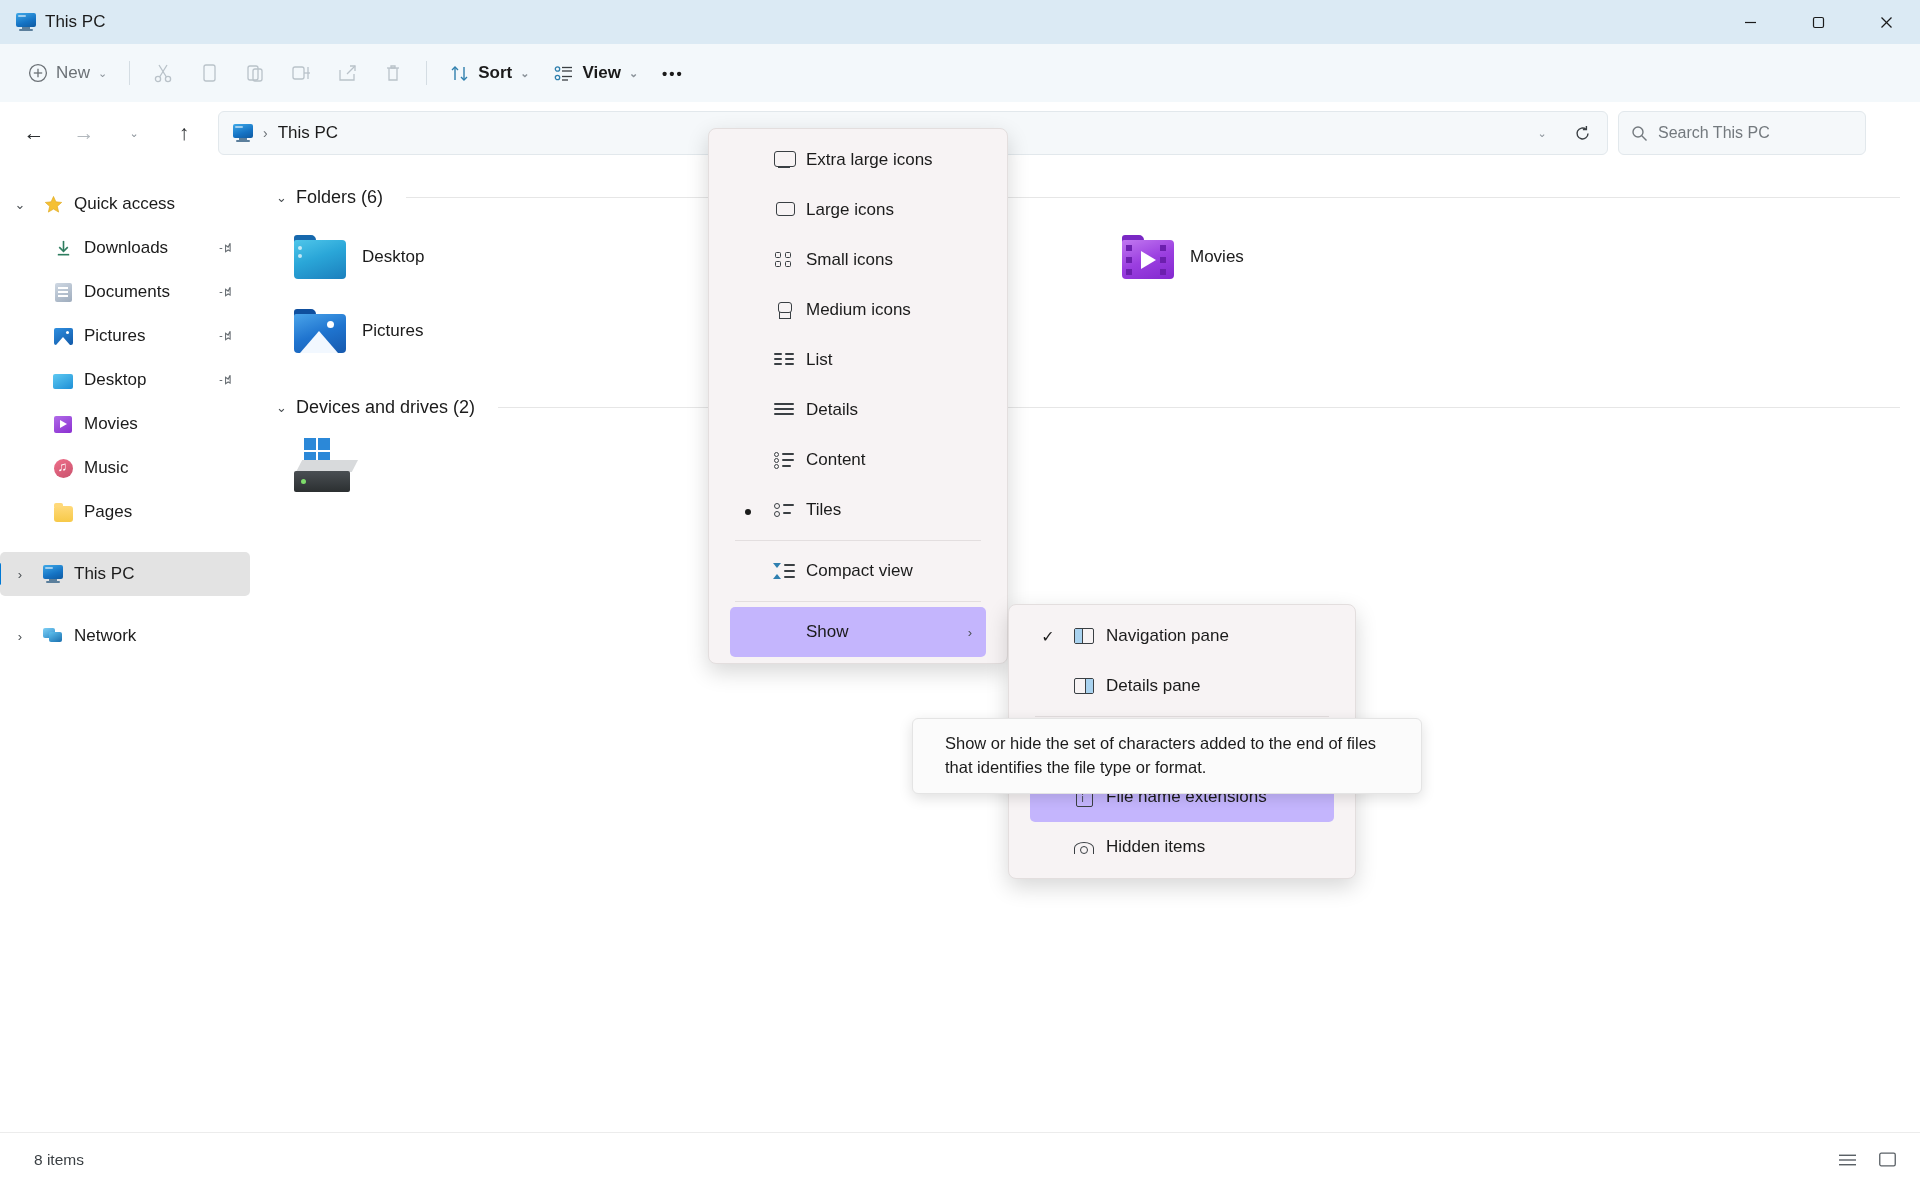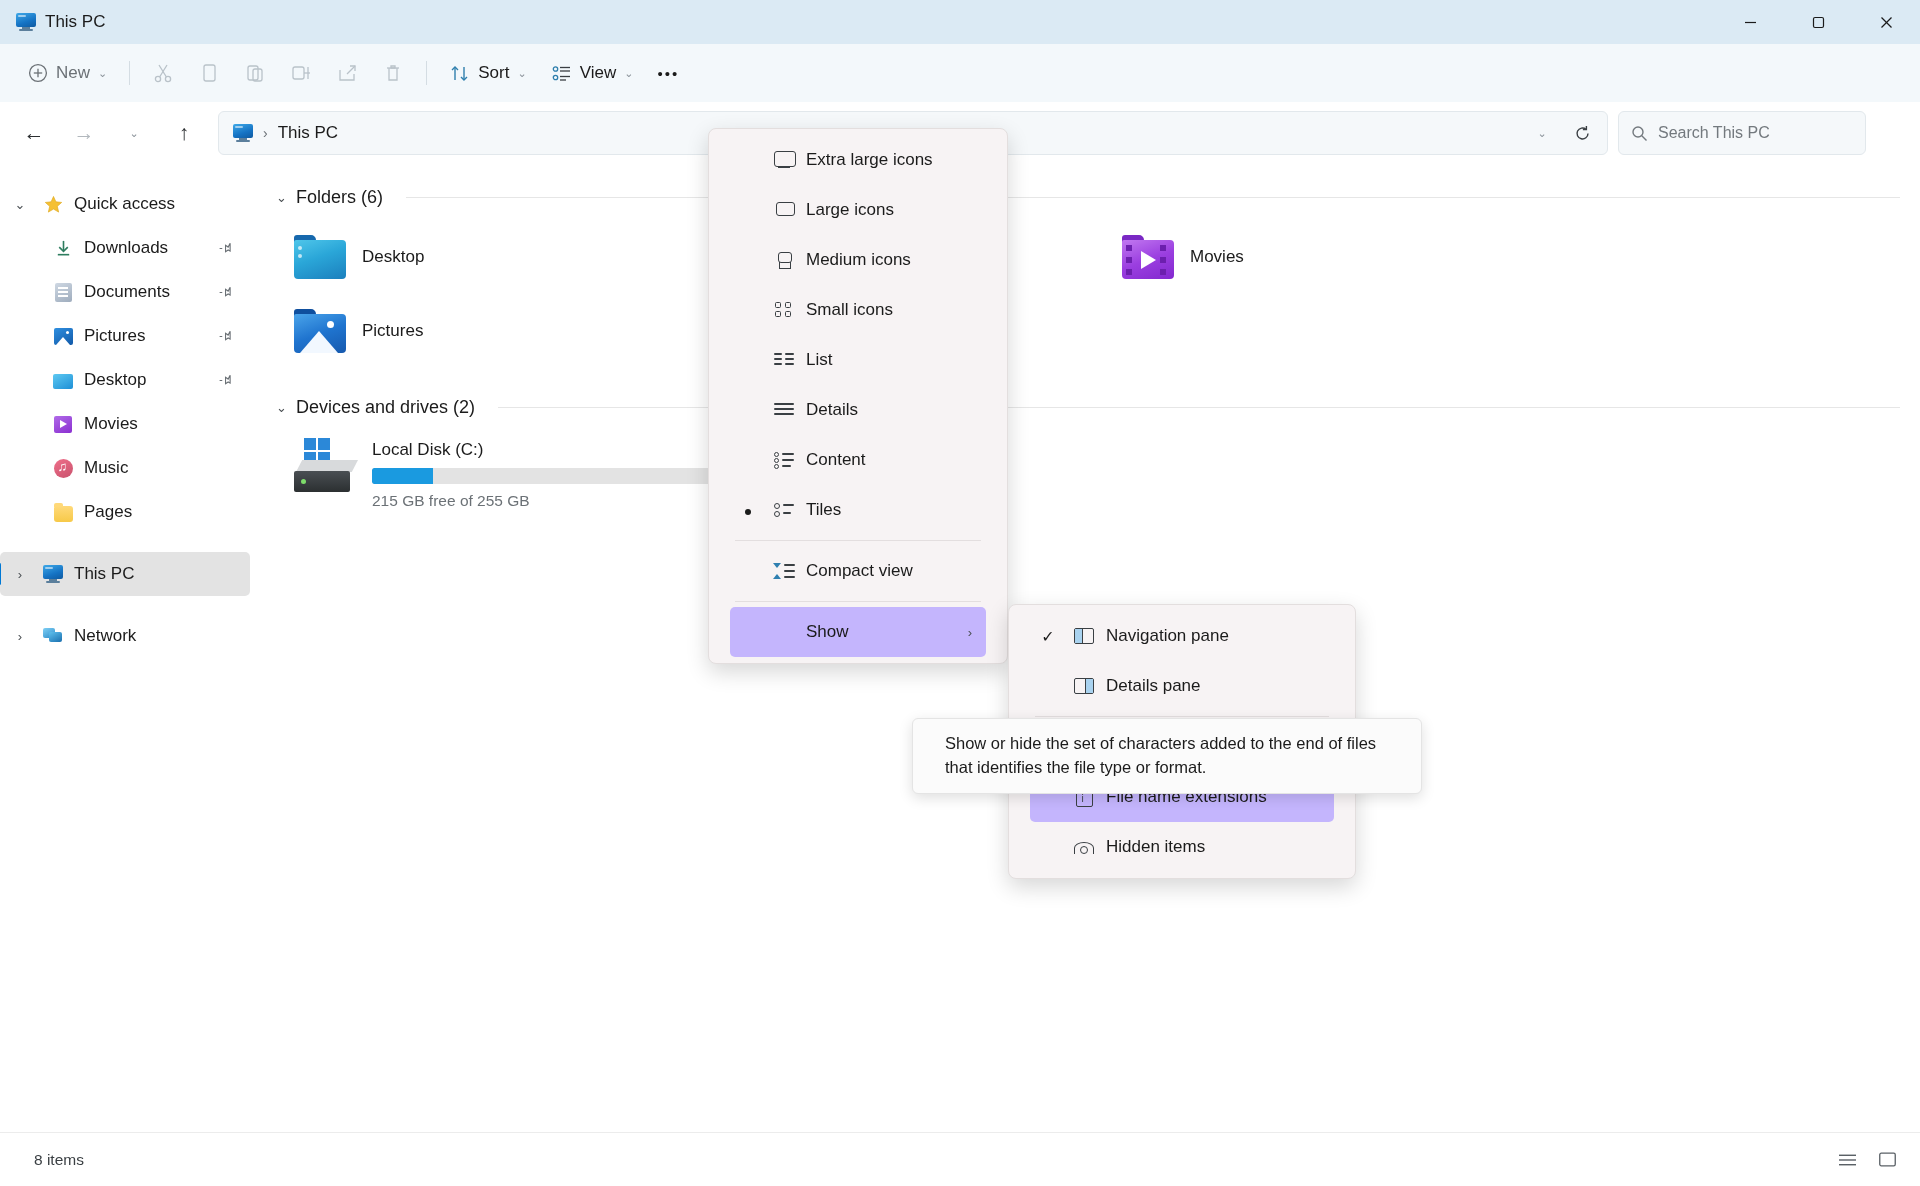--- a/index.html
+++ b/index.html
@@ -51,21 +51,21 @@
   
   .cmdbar {
     position: absolute; left: 0; top: 44px; width: 1920px; height: 58px;
     background: #f3f8fb;
     display: flex; align-items: center; padding-left: 16px;
   }
   .cmd-btn {
     height: 40px; display: flex; align-items: center; gap: 8px;
     padding: 0 12px; border-radius: 5px; color: #6b7176; font-size: 17px;
   }
-  .cmd-btn.dark { color: #1b1b1b; }
+  .cmd-btn.dark { color: #1b1b1b; font-weight: bold; }
   .cmd-sep { width: 1px; height: 24px; background: #d4dde3; margin: 0 10px; }
   .icon-btn {
     width: 46px; height: 40px; border-radius: 5px;
     display: flex; align-items: center; justify-content: center; color: #b9c2c9;
   }
   .chev-sm { font-size: 11px; color: #8a9299; }
 
   
   .addrrow {
     position: absolute; left: 0; top: 102px; width: 1920px; height: 62px;
@@ -635,27 +635,20 @@
           <span class="winlogo">
               <span></span>
               <span></span>
               <span></span>
               <span></span>
             </span>
           <span class="top"></span>
             <span class="front"></span>
             <span class="led"></span>
         </span>
-        <span class="drive-body">
-          <span class="drive-name" style="display:block;">Local Disk (C:)</span>
-          <span class="bar-track" style="display:block;">
-            <span class="bar-fill" id="drivefill" style="display: block; width: 16%; background: rgb(26, 154, 224);"></span>
-          </span>
-          <span class="drive-free" style="display:block;">215 GB free of 255 GB</span>
-        </span>
       </div>
     </div>
   </div>
 
   <div class="menu view-menu">
 
     <div class="menu-item">
       <span class="mk"></span>
       <span class="mi-slot">
           <span class="g g-monitor-xl"></span>
@@ -667,36 +660,36 @@
       <span class="mk"></span>
       <span class="mi-slot">
           <span class="g g-monitor-l"></span>
         </span>
       <span class="m-label">Large icons</span>
     </div>
 
     <div class="menu-item">
       <span class="mk"></span>
       <span class="mi-slot">
+          <span class="g g-small">
+            <i></i>
+            <i></i>
+            <i></i>
+            <i></i>
+          </span>
+        </span>
+      <span class="m-label">Small icons</span>
+    </div>
+
+    <div class="menu-item">
+      <span class="mk"></span>
+      <span class="mi-slot">
           <span class="g g-monitor-m"></span>
         </span>
       <span class="m-label">Medium icons</span>
-    </div>
-
-    <div class="menu-item">
-      <span class="mk"></span>
-      <span class="mi-slot">
-          <span class="g g-small">
-            <i></i>
-            <i></i>
-            <i></i>
-            <i></i>
-          </span>
-        </span>
-      <span class="m-label">Small icons</span>
     </div>
 
     <div class="menu-item">
       <span class="mk"></span>
       <span class="mi-slot">
           <span class="g g-list">
             <i></i>
             <i></i>
             <i></i>
             <i></i>

